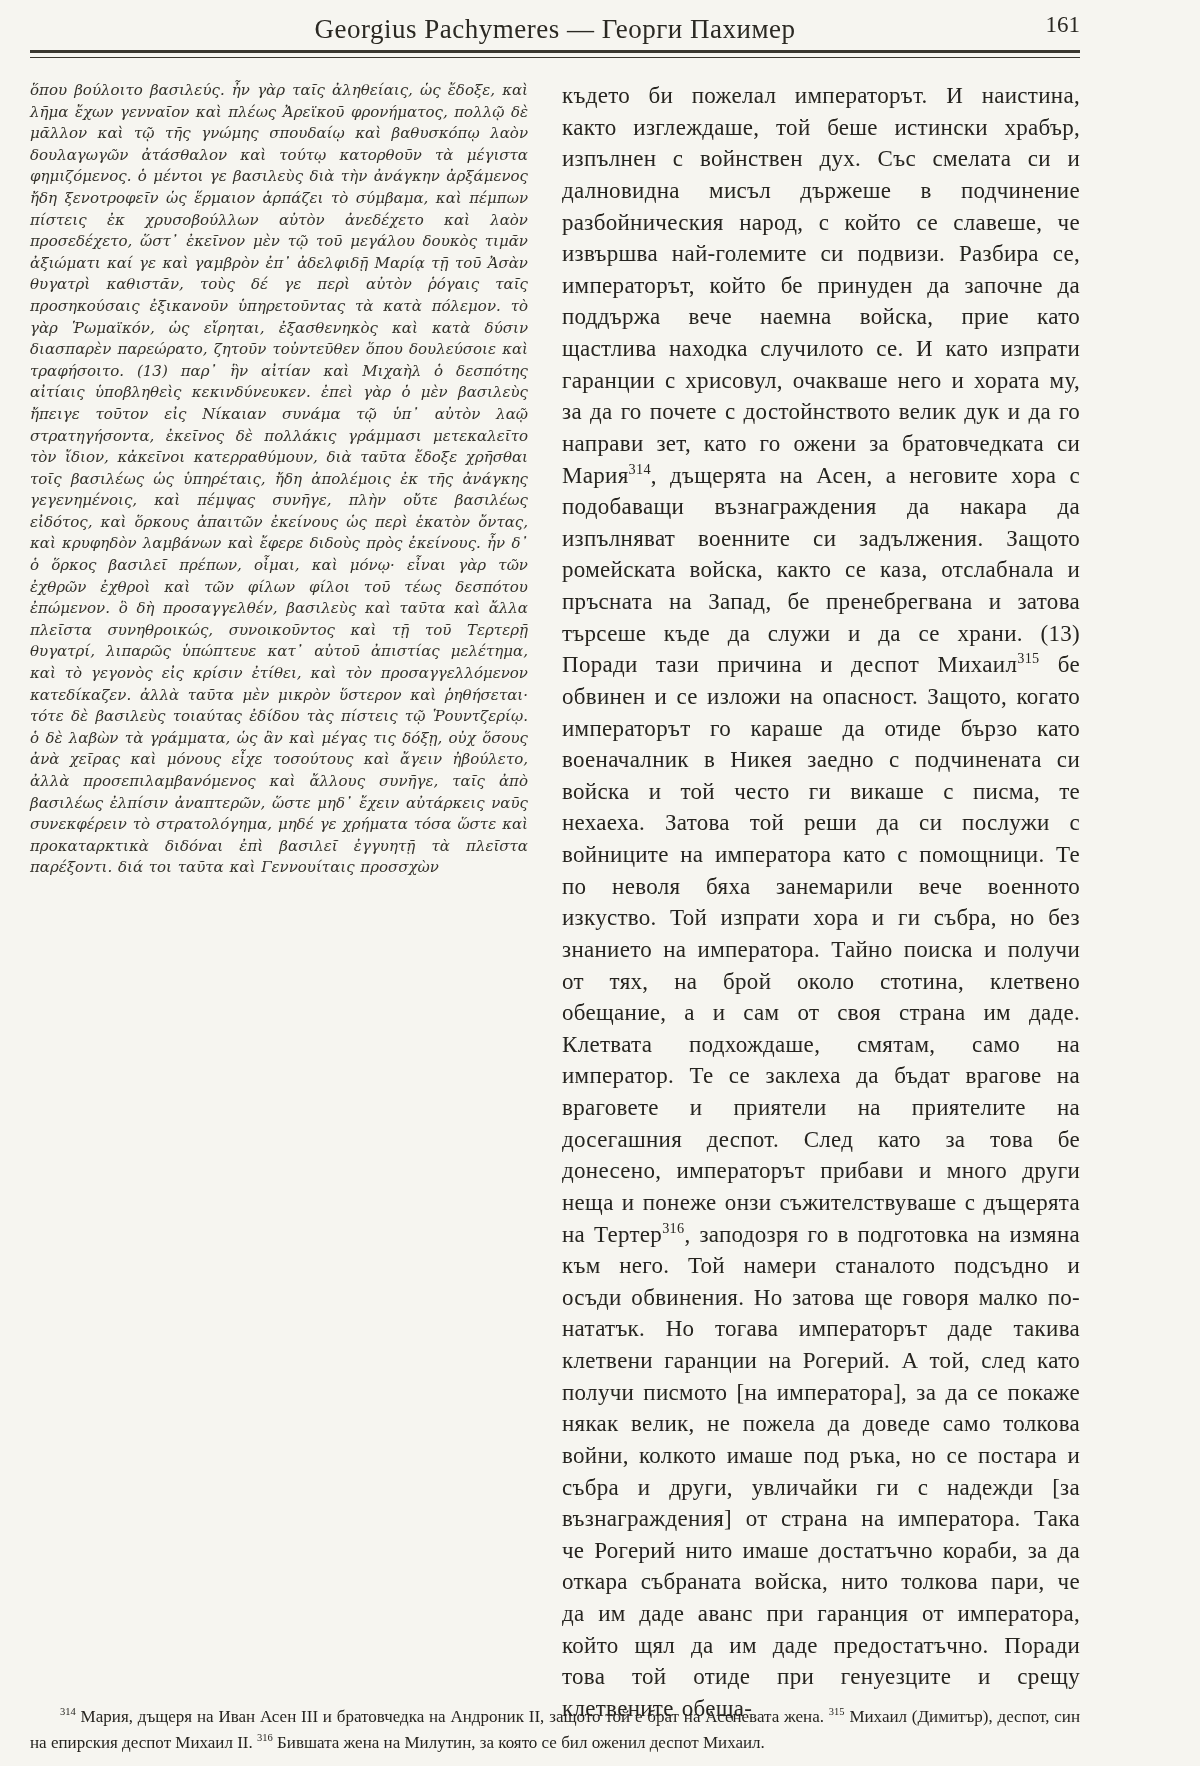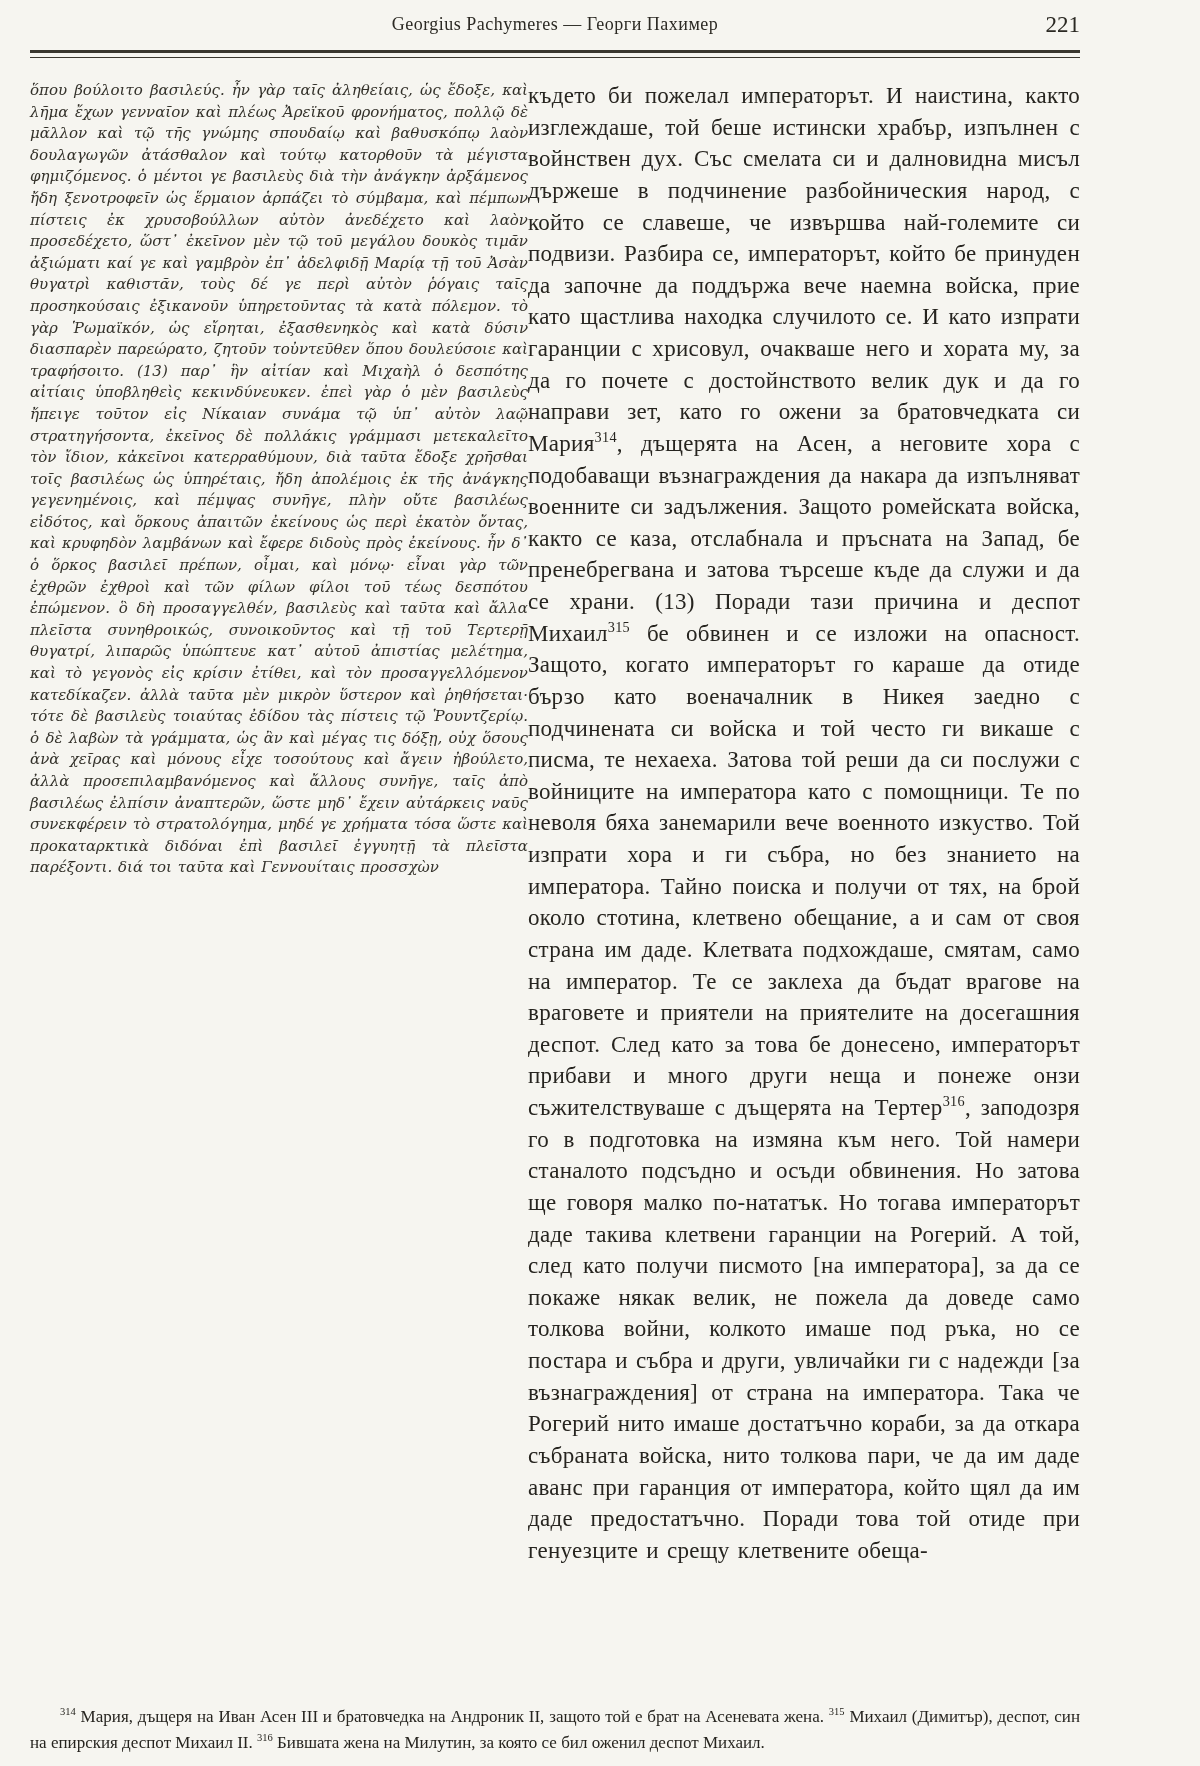--- a/index.html
+++ b/index.html
@@ -20,41 +20,42 @@
     left: 30px;
     top: 10px;
     width: 1050px;
   }
   .page-header {
     position: relative;
     height: 36px;
   }
   .page-title {
     text-align: center;
-    font-size: 18px;
+    font-size: 27px;
     letter-spacing: 0.5px;
     color: #2b2923;
     padding-top: 4px;
   }
   .page-number {
     position: absolute;
     right: 0;
     top: 2px;
     font-size: 23px;
     color: #2b2923;
   }
   .double-rule {
     border-top: 3px solid #3a382f;
     border-bottom: 1.5px solid #3a382f;
     height: 4px;
     margin-top: 4px;
     margin-bottom: 22px;
   }
   .columns {
     display: flex;
+    gap: 34px;
     align-items: flex-start;
   }
   .col-greek {
     width: 498px;
     flex: 0 0 498px;
     font-size: 15px;
     line-height: 1.44;
     text-align: justify;
     font-style: italic;
     color: #33312a;
@@ -88,21 +89,21 @@
     color: #26241f;
   }
 </style>
 </head>
 <body>
 
 <div class="page">
 
   <div class="page-header">
     <div class="page-title">Georgius Pachymeres — Георги Пахимер</div>
-    <div class="page-number">221</div>
+    <div class="page-number">161</div>
   </div>
 
   <div class="double-rule"></div>
 
   <div class="columns">
     <div class="col-greek">ὅπου βούλοιτο βασιλεύς. ἦν γὰρ ταῖς ἀληθείαις, ὡς ἔδοξε, καὶ λῆμα ἔχων γενναῖον καὶ πλέως Ἀρεϊκοῦ φρονήματος, πολλῷ δὲ μᾶλλον καὶ τῷ τῆς γνώμης σπουδαίῳ καὶ βαθυσκόπῳ λαὸν δουλαγωγῶν ἀτάσθαλον καὶ τούτῳ κατορθοῦν τὰ μέγιστα φημιζόμενος. ὁ μέντοι γε βασιλεὺς διὰ τὴν ἀνάγκην ἀρξάμενος ἤδη ξενοτροφεῖν ὡς ἕρμαιον ἁρπάζει τὸ σύμβαμα, καὶ πέμπων πίστεις ἐκ χρυσοβούλλων αὐτὸν ἀνεδέχετο καὶ λαὸν προσεδέχετο, ὥστ᾽ ἐκεῖνον μὲν τῷ τοῦ μεγάλου δουκὸς τιμᾶν ἀξιώματι καί γε καὶ γαμβρὸν ἐπ᾽ ἀδελφιδῇ Μαρίᾳ τῇ τοῦ Ἀσὰν θυγατρὶ καθιστᾶν, τοὺς δέ γε περὶ αὐτὸν ῥόγαις ταῖς προσηκούσαις ἐξικανοῦν ὑπηρετοῦντας τὰ κατὰ πόλεμον. τὸ γὰρ Ῥωμαϊκόν, ὡς εἴρηται, ἐξασθενηκὸς καὶ κατὰ δύσιν διασπαρὲν παρεώρατο, ζητοῦν τοὐντεῦθεν ὅπου δουλεύσοιε καὶ τραφήσοιτο. (13) παρ᾽ ἣν αἰτίαν καὶ Μιχαὴλ ὁ δεσπότης αἰτίαις ὑποβληθεὶς κεκινδύνευκεν. ἐπεὶ γὰρ ὁ μὲν βασιλεὺς ἤπειγε τοῦτον εἰς Νίκαιαν συνάμα τῷ ὑπ᾽ αὐτὸν λαῷ στρατηγήσοντα, ἐκεῖνος δὲ πολλάκις γράμμασι μετεκαλεῖτο τὸν ἴδιον, κἀκεῖνοι κατερραθύμουν, διὰ ταῦτα ἔδοξε χρῆσθαι τοῖς βασιλέως ὡς ὑπηρέταις, ἤδη ἀπολέμοις ἐκ τῆς ἀνάγκης γεγενημένοις, καὶ πέμψας συνῆγε, πλὴν οὔτε βασιλέως εἰδότος, καὶ ὅρκους ἀπαιτῶν ἐκείνους ὡς περὶ ἑκατὸν ὄντας, καὶ κρυφηδὸν λαμβάνων καὶ ἔφερε διδοὺς πρὸς ἐκείνους. ἦν δ᾽ ὁ ὅρκος βασιλεῖ πρέπων, οἶμαι, καὶ μόνῳ· εἶναι γὰρ τῶν ἐχθρῶν ἐχθροὶ καὶ τῶν φίλων φίλοι τοῦ τέως δεσπότου ἐπώμενον. ὃ δὴ προσαγγελθέν, βασιλεὺς καὶ ταῦτα καὶ ἄλλα πλεῖστα συνηθροικώς, συνοικοῦντος καὶ τῇ τοῦ Τερτερῇ θυγατρί, λιπαρῶς ὑπώπτευε κατ᾽ αὐτοῦ ἀπιστίας μελέτημα, καὶ τὸ γεγονὸς εἰς κρίσιν ἐτίθει, καὶ τὸν προσαγγελλόμενον κατεδίκαζεν. ἀλλὰ ταῦτα μὲν μικρὸν ὕστερον καὶ ῥηθήσεται· τότε δὲ βασιλεὺς τοιαύτας ἐδίδου τὰς πίστεις τῷ Ῥουντζερίῳ. ὁ δὲ λαβὼν τὰ γράμματα, ὡς ἂν καὶ μέγας τις δόξῃ, οὐχ ὅσους ἀνὰ χεῖρας καὶ μόνους εἶχε τοσούτους καὶ ἄγειν ἠβούλετο, ἀλλὰ προσεπιλαμβανόμενος καὶ ἄλλους συνῆγε, ταῖς ἀπὸ βασιλέως ἐλπίσιν ἀναπτερῶν, ὥστε μηδ᾽ ἔχειν αὐτάρκεις ναῦς συνεκφέρειν τὸ στρατολόγημα, μηδέ γε χρήματα τόσα ὥστε καὶ προκαταρκτικὰ διδόναι ἐπὶ βασιλεῖ ἐγγυητῇ τὰ πλεῖστα παρέξοντι. διά τοι ταῦτα καὶ Γεννουίταις προσσχὼν</div>
     <div class="col-bulgarian">където би пожелал императорът. И наистина, както изглеждаше, той беше истински храбър, изпълнен с войнствен дух. Със смелата си и далновидна мисъл държеше в подчинение разбойническия народ, с който се славеше, че извършва най-големите си подвизи. Разбира се, императорът, който бе принуден да започне да поддържа вече наемна войска, прие като щастлива находка случилото се. И като изпрати гаранции с хрисовул, очакваше него и хората му, за да го почете с достойнството велик дук и да го направи зет, като го ожени за братовчедката си Мария<sup>314</sup>, дъщерята на Асен, а неговите хора с подобаващи възнаграждения да накара да изпълняват военните си задължения. Защото ромейската войска, както се каза, отслабнала и пръсната на Запад, бе пренебрегвана и затова търсеше къде да служи и да се храни. (13) Поради тази причина и деспот Михаил<sup>315</sup> бе обвинен и се изложи на опасност. Защото, когато императорът го караше да отиде бързо като военачалник в Никея заедно с подчинената си войска и той често ги викаше с писма, те нехаеха. Затова той реши да си послужи с войниците на императора като с помощници. Те по неволя бяха занемарили вече военното изкуство. Той изпрати хора и ги събра, но без знанието на императора. Тайно поиска и получи от тях, на брой около стотина, клетвено обещание, а и сам от своя страна им даде. Клетвата подхождаше, смятам, само на император. Те се заклеха да бъдат врагове на враговете и приятели на приятелите на досегашния деспот. След като за това бе донесено, императорът прибави и много други неща и понеже онзи съжителствуваше с дъщерята на Тертер<sup>316</sup>, заподозря го в подготовка на измяна към него. Той намери станалото подсъдно и осъди обвинения. Но затова ще говоря малко по-нататък. Но тогава императорът даде такива клетвени гаранции на Рогерий. А той, след като получи писмото [на императора], за да се покаже някак велик, не пожела да доведе само толкова войни, колкото имаше под ръка, но се постара и събра и други, увличайки ги с надежди [за възнаграждения] от страна на императора. Така че Рогерий нито имаше достатъчно кораби, за да откара събраната войска, нито толкова пари, че да им даде аванс при гаранция от императора, който щял да им даде предостатъчно. Поради това той отиде при генуезците и срещу клетвените обеща-</div>
   </div>
 
 </div>

